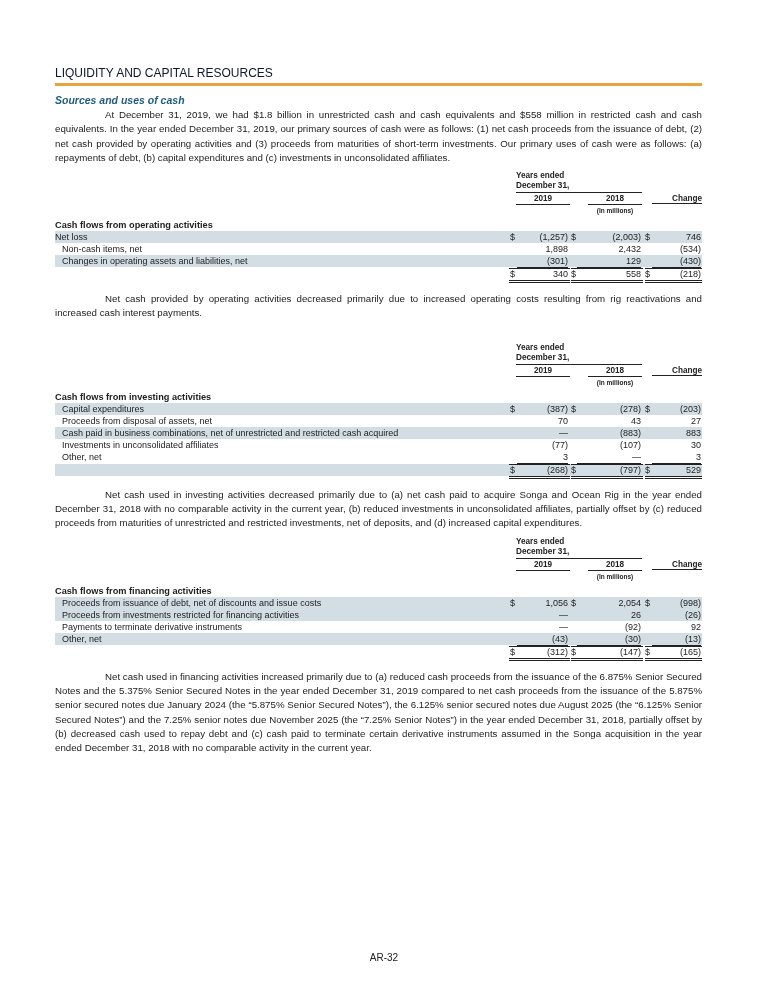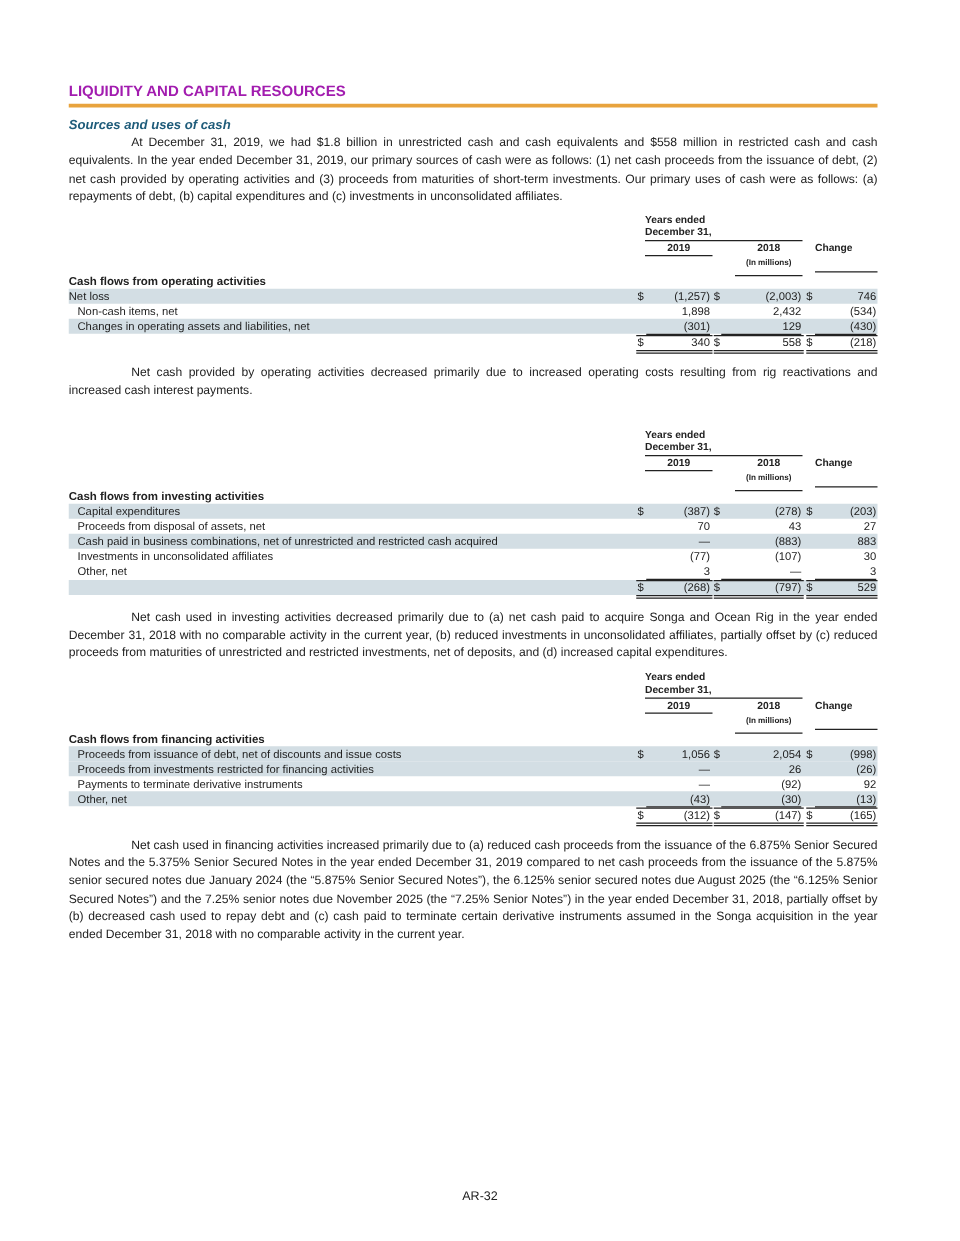--- a/index.html
+++ b/index.html
@@ -1,28 +1,28 @@
 <!DOCTYPE html>
 <html><head>
 <meta charset="utf-8">
 <style>
   html, body { margin: 0; padding: 0; background: #ffffff; }
   body { width: 768px; height: 993px; position: relative; font-family: "Liberation Sans", sans-serif; color: #222; font-size: 9.6px; }
   .page { position: absolute; left: 55px; top: 66px; width: 647px; }
-  .h1 { font-weight: bold; color: #a21caf; font-size: 12px; letter-spacing: 0; padding-bottom: 3px; border-bottom: 3px solid #e8a33d; }
+  .h1 { font-weight: normal; color: #0f172a; font-size: 12px; letter-spacing: 0; padding-bottom: 3px; border-bottom: 3px solid #e8a33d; }
   .h2 { font-weight: bold; font-style: italic; color: #1f5c7a; font-size: 10.5px; margin-top: 8px; }
   p.body { margin: 2px 0 0 0; line-height: 14.3px; text-align: justify; font-size: 9.7px; }
   p.body .ind { display: inline-block; width: 50px; }
   .tbl { position: relative; width: 647px; }
   .hdr { position: relative; height: 48px; }
   .hdr .ye { position: absolute; left: 461px; width: 126px; text-align: left; font-weight: bold; font-size: 8.2px; line-height: 10px; top: 0; }
   .hdr .ye-line { position: absolute; left: 461px; width: 126px; top: 21px; border-top: 1px solid #222; }
   .hdr .y19 { position: absolute; left: 461px; width: 54px; top: 23px; text-align: center; font-weight: bold; font-size: 8.2px; border-bottom: 1px solid #222; padding-bottom: 1px; }
-  .hdr .y18 { position: absolute; left: 533px; width: 54px; top: 23px; text-align: center; font-weight: bold; font-size: 8.2px; border-bottom: 1px solid #222; padding-bottom: 17px; }
-  .hdr .chg { position: absolute; left: 597px; width: 50px; top: 23px; text-align: left; font-weight: bold; font-size: 8.2px; border-bottom: 1px solid #222; padding-bottom: 14px; }
+  .hdr .y18 { position: absolute; left: 533px; width: 54px; top: 23px; text-align: center; font-weight: bold; font-size: 8.2px; border-bottom: 1px solid #222; padding-bottom: 1px; }
+  .hdr .chg { position: absolute; left: 597px; width: 50px; top: 23px; text-align: right; font-weight: bold; font-size: 8.2px; border-bottom: 1px solid #222; padding-bottom: 0; }
   .hdr .inm { position: absolute; left: 520px; width: 80px; top: 36px; text-align: center; font-size: 6.5px; font-weight: bold; }
   .sec { font-weight: bold; font-size: 9.2px; height: 12px; line-height: 12px; }
   .row { position: relative; height: 12px; line-height: 12px; font-size: 9px; }
   .row.shade { background: #d3dee4; }
   .row .lbl { position: absolute; left: 0; }
   .row .lbl.ind { left: 7px; }
   .row .d { position: absolute; }
   .row .v { position: absolute; text-align: right; }
   .d1 { left: 455px; } .v1 { left: 462px; width: 51px; }
   .d2 { left: 516px; } .v2 { left: 522px; width: 64px; }

